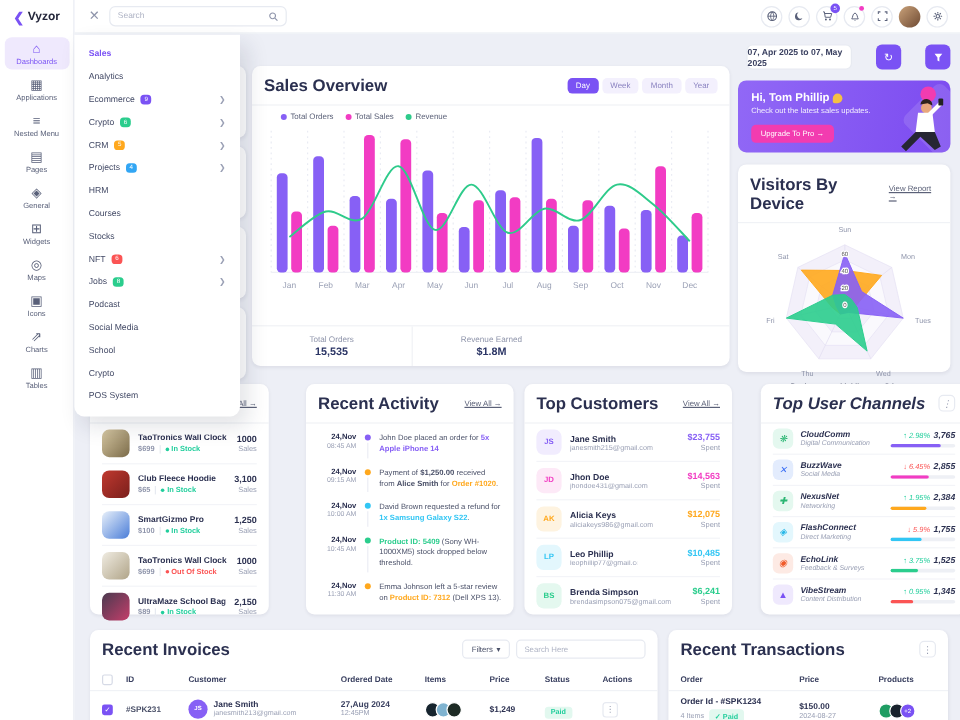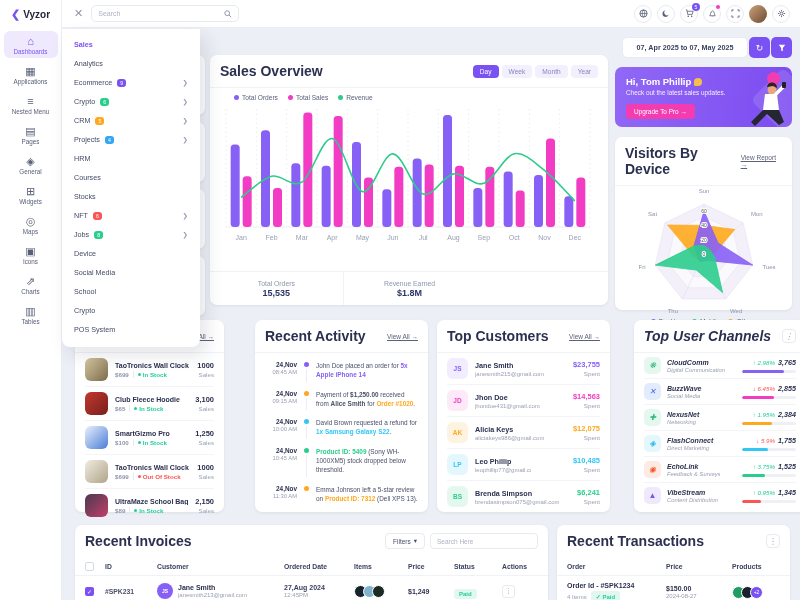--- a/index.html
+++ b/index.html
@@ -44,21 +44,21 @@
   .tab.active { background:#7a52f4; color:#fff; }
   .legend-row { display:flex; gap:10px; margin:6px 0 0 24px; }
   .leg { display:flex; align-items:center; gap:3px; font-size:6.6px; color:#5b6178; cursor:pointer; }
   .leg i { width:5px; height:5px; border-radius:50%; display:inline-block; }
   .so-footer { position:absolute; left:0; right:0; bottom:0; height:34px; border-top:1px solid #f0f2f6; display:grid; grid-template-columns:1fr 1fr 1fr; }
   .so-cell { display:flex; flex-direction:column; align-items:center; justify-content:center; gap:1px; }
   .so-cell + .so-cell { border-left:1px solid #f0f2f6; }
   .so-lab { font-size:6.8px; color:#8f95ab; }
   .so-val { font-size:9px; font-weight:bold; color:#2b3565; }
   
-  .datebar { position:absolute; left:622px; top:37px; width:170px; height:21px; display:flex; gap:1px; z-index:5; }
+  .datebar { position:absolute; left:622px; top:37px; width:170px; height:21px; display:flex; gap:20px; z-index:5; }
   .date-input { flex:1; background:#fff; border:1px solid #e7eaf1; border-radius:5px; font-size:7.2px; font-weight:bold; color:#3a4060; display:flex; align-items:center; justify-content:center; }
   .date-btn { width:21px; height:21px; border-radius:5px; background:#7a52f4; color:#fff; display:flex; align-items:center; justify-content:center; font-size:9px; cursor:pointer; }
   .promo { position:absolute; left:615px; top:67px; width:177px; height:60px; border-radius:7px; background:linear-gradient(100deg,#9168f6,#7c4bf0); overflow:hidden; color:#fff; }
   .promo-deco1 { position:absolute; right:12px; top:5px; width:13px; height:13px; border-radius:50%; background:#f23cb0; }
   .promo-deco2 { position:absolute; right:-14px; top:10px; width:46px; height:46px; background:rgba(255,255,255,.12); transform:rotate(45deg); border-radius:6px; }
   .promo-title { font-size:9.5px; font-weight:bold; margin:9px 0 2px 11px; display:flex; align-items:center; gap:3px; }
   .wave { width:8px; height:8px; background:#f5c044; border-radius:50% 50% 50% 20%; display:inline-block; }
   .promo-sub { font-size:6.4px; margin-left:11px; opacity:.9; }
   .promo-btn { position:absolute; left:11px; bottom:8px; background:#f23cb0; color:#fff; font-size:6.4px; padding:4px 8px; border-radius:4px; cursor:pointer; }
   
@@ -842,21 +842,21 @@
       <span>NFT</span>
       <span class="fly-badge" style="background: rgb(251, 84, 84);">6</span>
       <span class="fly-arrow">❯</span>
     </div>
     <div class="fly-item">
       <span>Jobs</span>
       <span class="fly-badge" style="background: rgb(43, 205, 141);">8</span>
       <span class="fly-arrow">❯</span>
     </div>
     <div class="fly-item">
-      <span>Device</span>
+      <span>Podcast</span>
     </div>
     <div class="fly-item">
       <span>Social Media</span>
     </div>
     <div class="fly-item">
       <span>School</span>
     </div>
     <div class="fly-item">
       <span>Crypto</span>
     </div>

